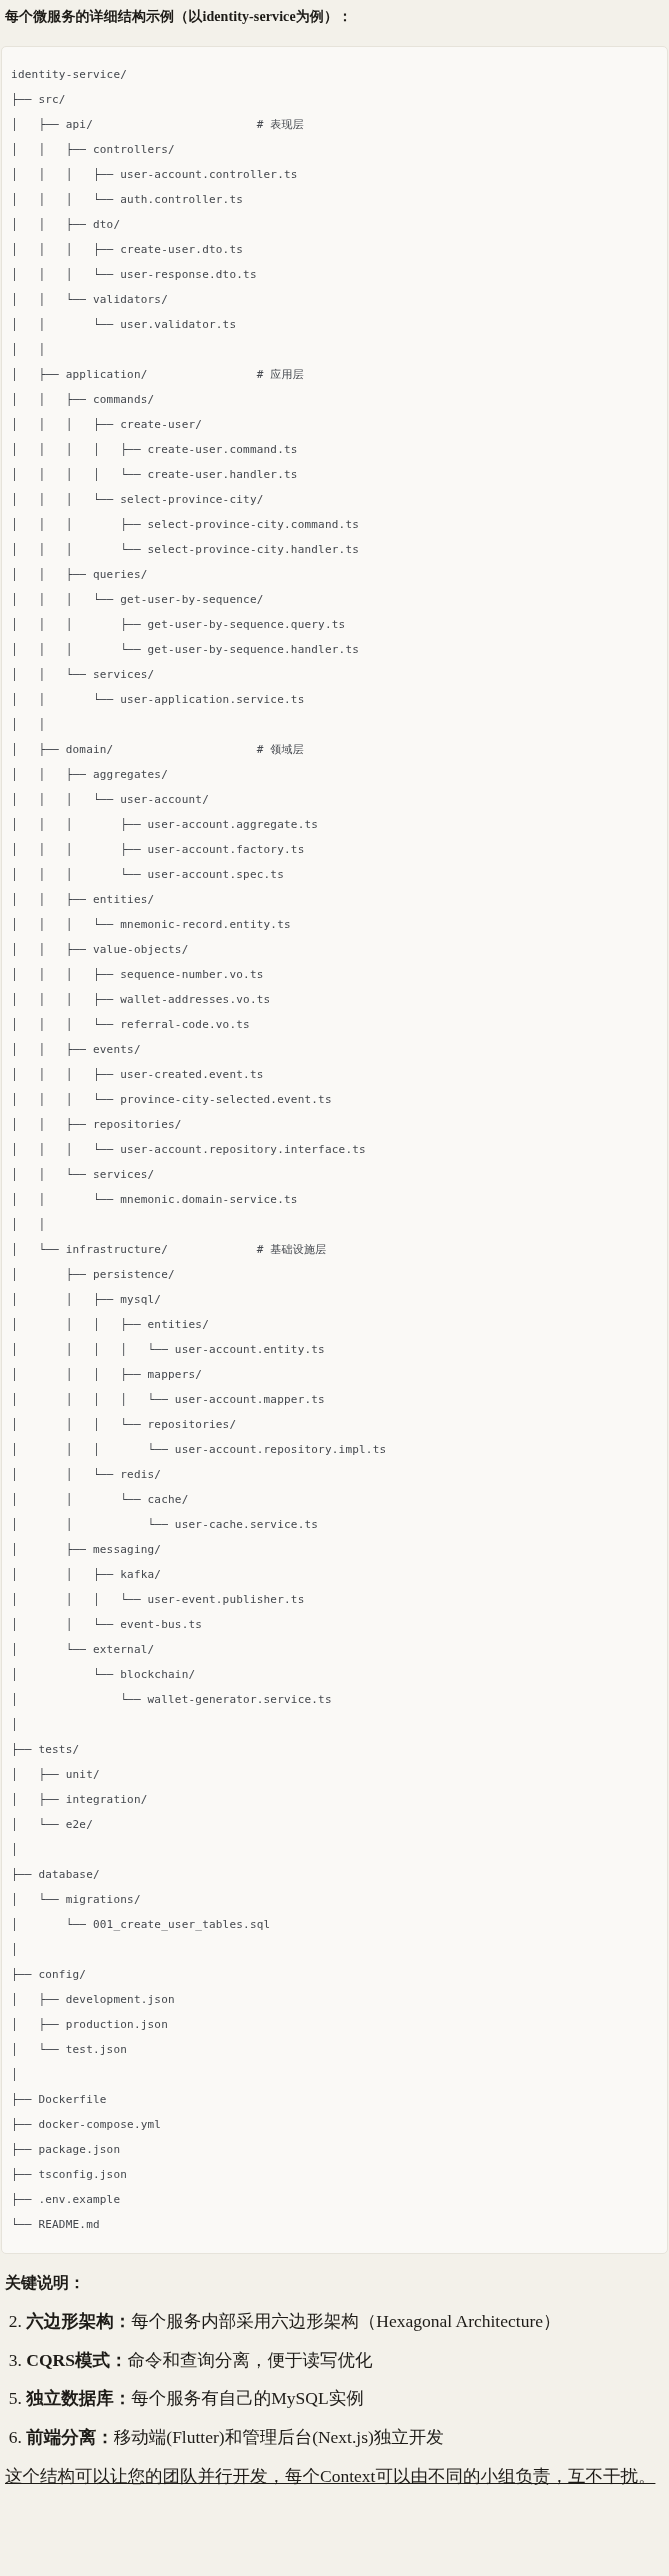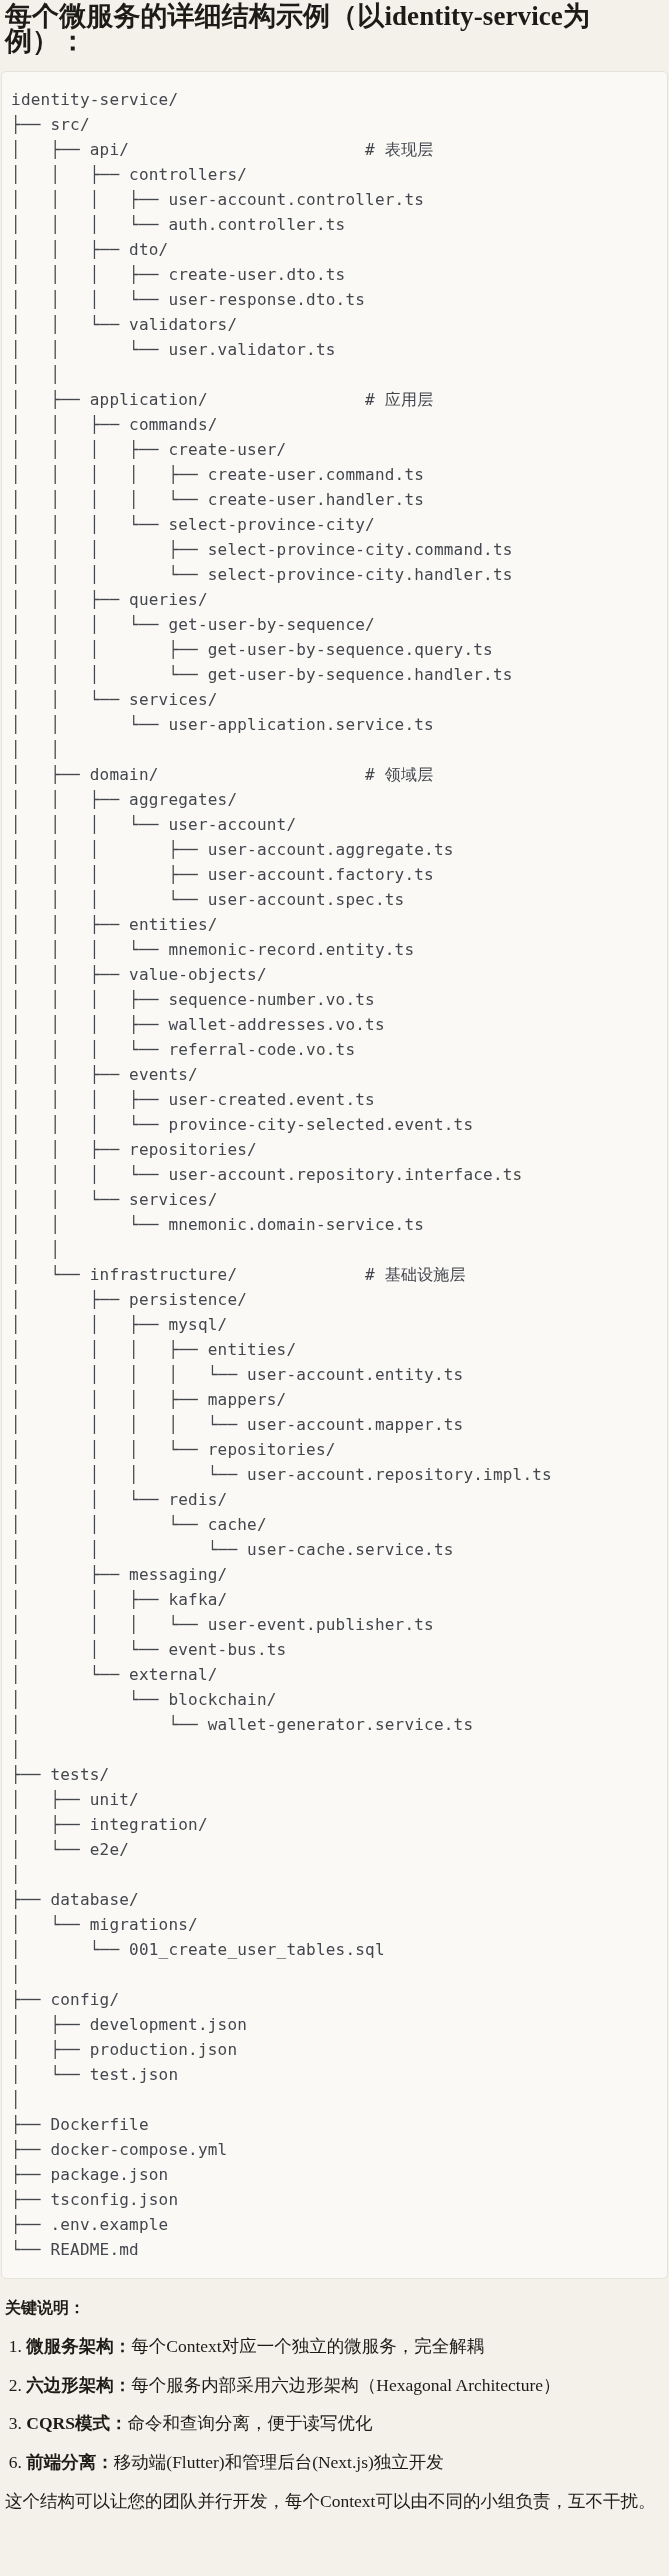--- a/index.html
+++ b/index.html
@@ -5,35 +5,35 @@
   * { box-sizing: border-box; }
   html, body { margin: 0; padding: 0; }
   body {
     width: 669px;
     background: #F3F1EA;
     color: #1D1B17;
     font-family: "Liberation Serif", "DejaVu Serif", serif;
     padding-bottom: 7.5px;
   }
   .page-title {
-    font-size: 27px;
+    font-size: 14px;
     line-height: 25px;
     font-weight: 700;
     margin: 0;
     padding: 3.8px 5px 0 5px;
     letter-spacing: 0.1px;
   }
   pre.code-block {
     margin: 17.5px 1.3px 0 1.3px;
     background: #FAF9F6;
     border: 0.6px solid #E6E3DA;
     border-radius: 5px;
     padding: 14.4px 7.5px 16.3px 8.8px;
     font-family: "DejaVu Sans Mono", "Liberation Mono", monospace;
-    font-size: 16px;
+    font-size: 11px;
     line-height: 25px;
     letter-spacing: 0.2px;
     color: #43474D;
     white-space: pre;
     overflow: hidden;
   }
   .notes-heading {
     font-size: 16px;
     line-height: 25px;
     font-weight: 700;
@@ -45,20 +45,21 @@
     line-height: 27.5px;
     margin: 0 5px 11.3px 5px;
     padding-left: 3.8px;
   }
   .note-num { margin-right: 4.4px; }
   .note-term { font-weight: 700; }
   .closing-paragraph {
     font-size: 17.5px;
     line-height: 27.5px;
     margin: 0 5px 0 5px;
+    text-decoration: underline;
   }
 </style>
 </head>
 <body>
 
 <div>
 
   <h1 class="page-title">每个微服务的详细结构示例（以identity-service为例）：</h1>
 
   <pre class="code-block">identity-service/
@@ -146,33 +147,33 @@
 ├── docker-compose.yml
 ├── package.json
 ├── tsconfig.json
 ├── .env.example
 └── README.md</pre>
 
   <h2 class="notes-heading">关键说明：</h2>
 
   <div class="notes-list">
 
-    <div class="note-item">
-      <span class="note-num">1.</span><span class="note-term">微服务架构：</span><span class="note-desc">每个Context对应一个独立的微服务，完全解耦</span>
-    </div>
 
     <div class="note-item">
       <span class="note-num">2.</span><span class="note-term">六边形架构：</span><span class="note-desc">每个服务内部采用六边形架构（Hexagonal Architecture）</span>
     </div>
 
     <div class="note-item">
       <span class="note-num">3.</span><span class="note-term">CQRS模式：</span><span class="note-desc">命令和查询分离，便于读写优化</span>
     </div>
 
 
+    <div class="note-item">
+      <span class="note-num">5.</span><span class="note-term">独立数据库：</span><span class="note-desc">每个服务有自己的MySQL实例</span>
+    </div>
 
     <div class="note-item">
       <span class="note-num">6.</span><span class="note-term">前端分离：</span><span class="note-desc">移动端(Flutter)和管理后台(Next.js)独立开发</span>
     </div>
 
   </div>
 
   <p class="closing-paragraph">这个结构可以让您的团队并行开发，每个Context可以由不同的小组负责，互不干扰。</p>
 
 </div>

